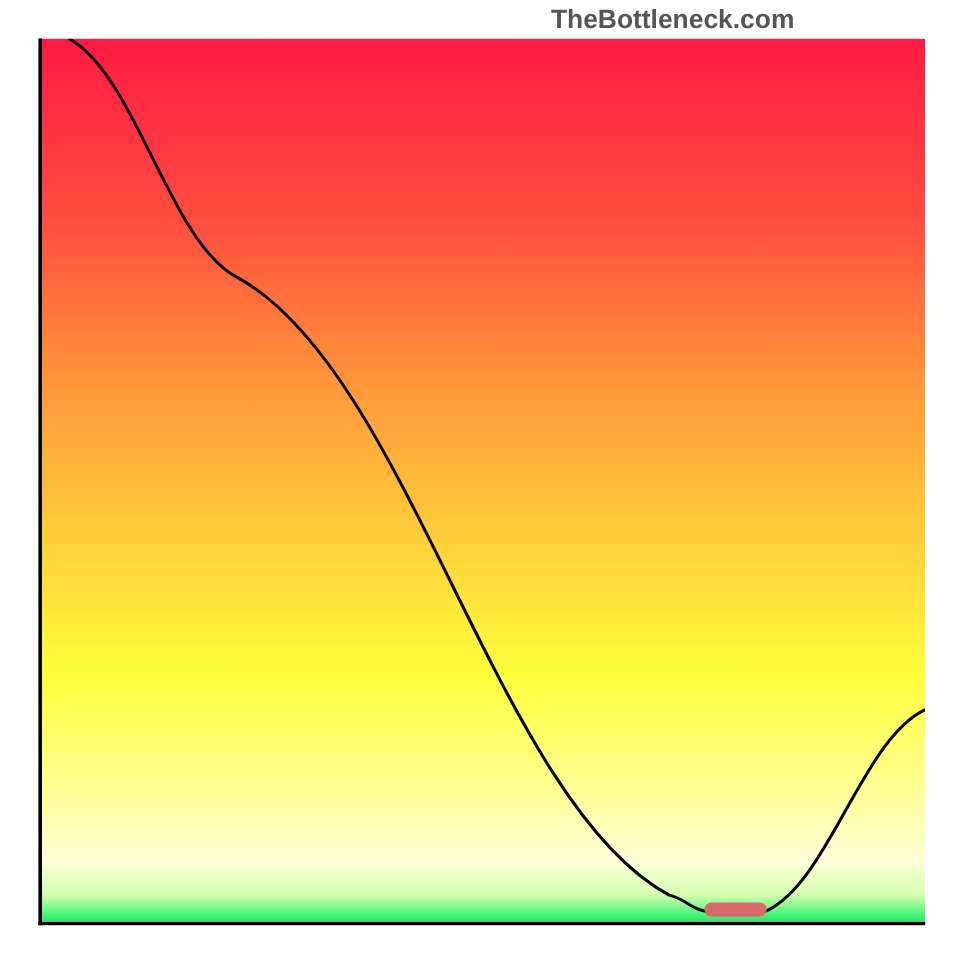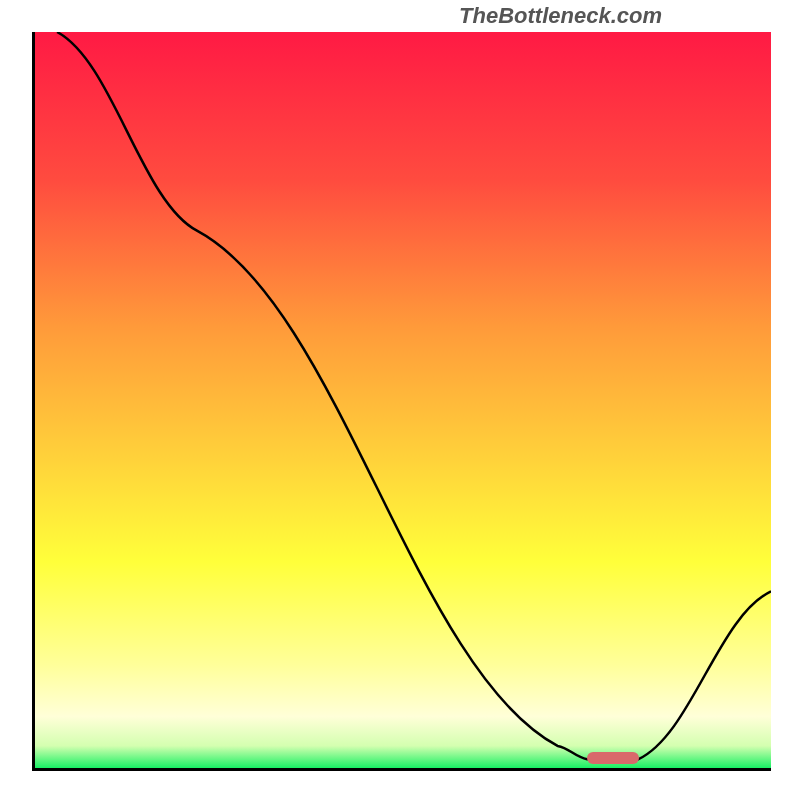--- a/index.html
+++ b/index.html
@@ -5,21 +5,20 @@
   body {
     margin: 0;
     padding: 0;
     background: #ffffff;
     font-family: Arial, sans-serif;
   }
   .container {
     width: 670px;
     height: 800px;
     position: relative;
-    font-style: italic;
   }
   .watermark {
     position: absolute;
     top: 3px;
     right: 8px;
     font-size: 22px;
     font-weight: bold;
     color: #555555;
     z-index: 10;
   }

